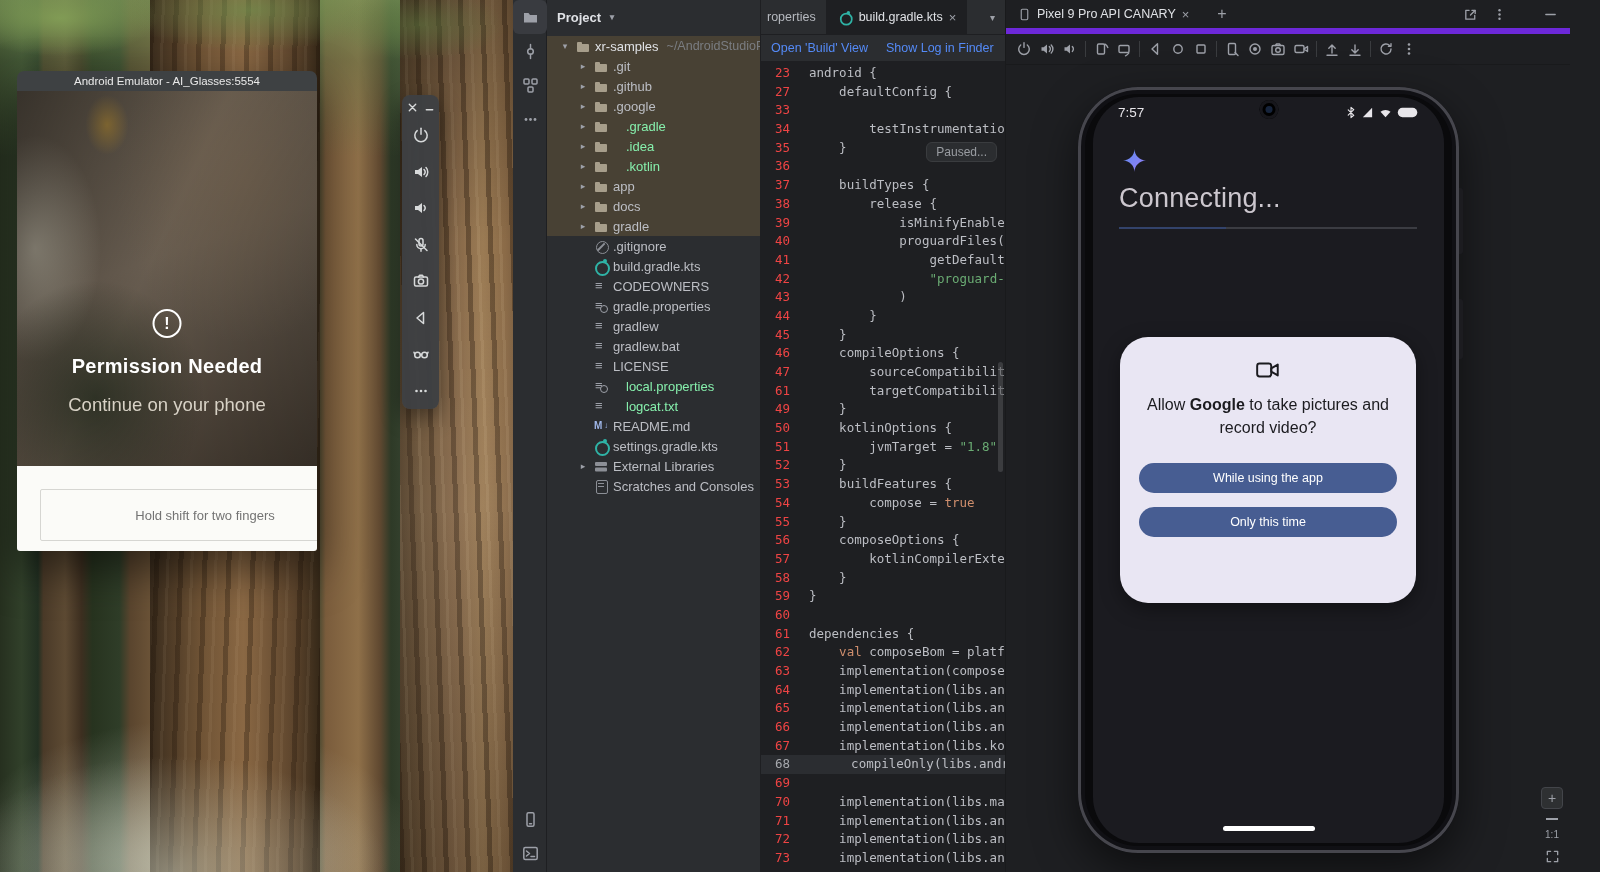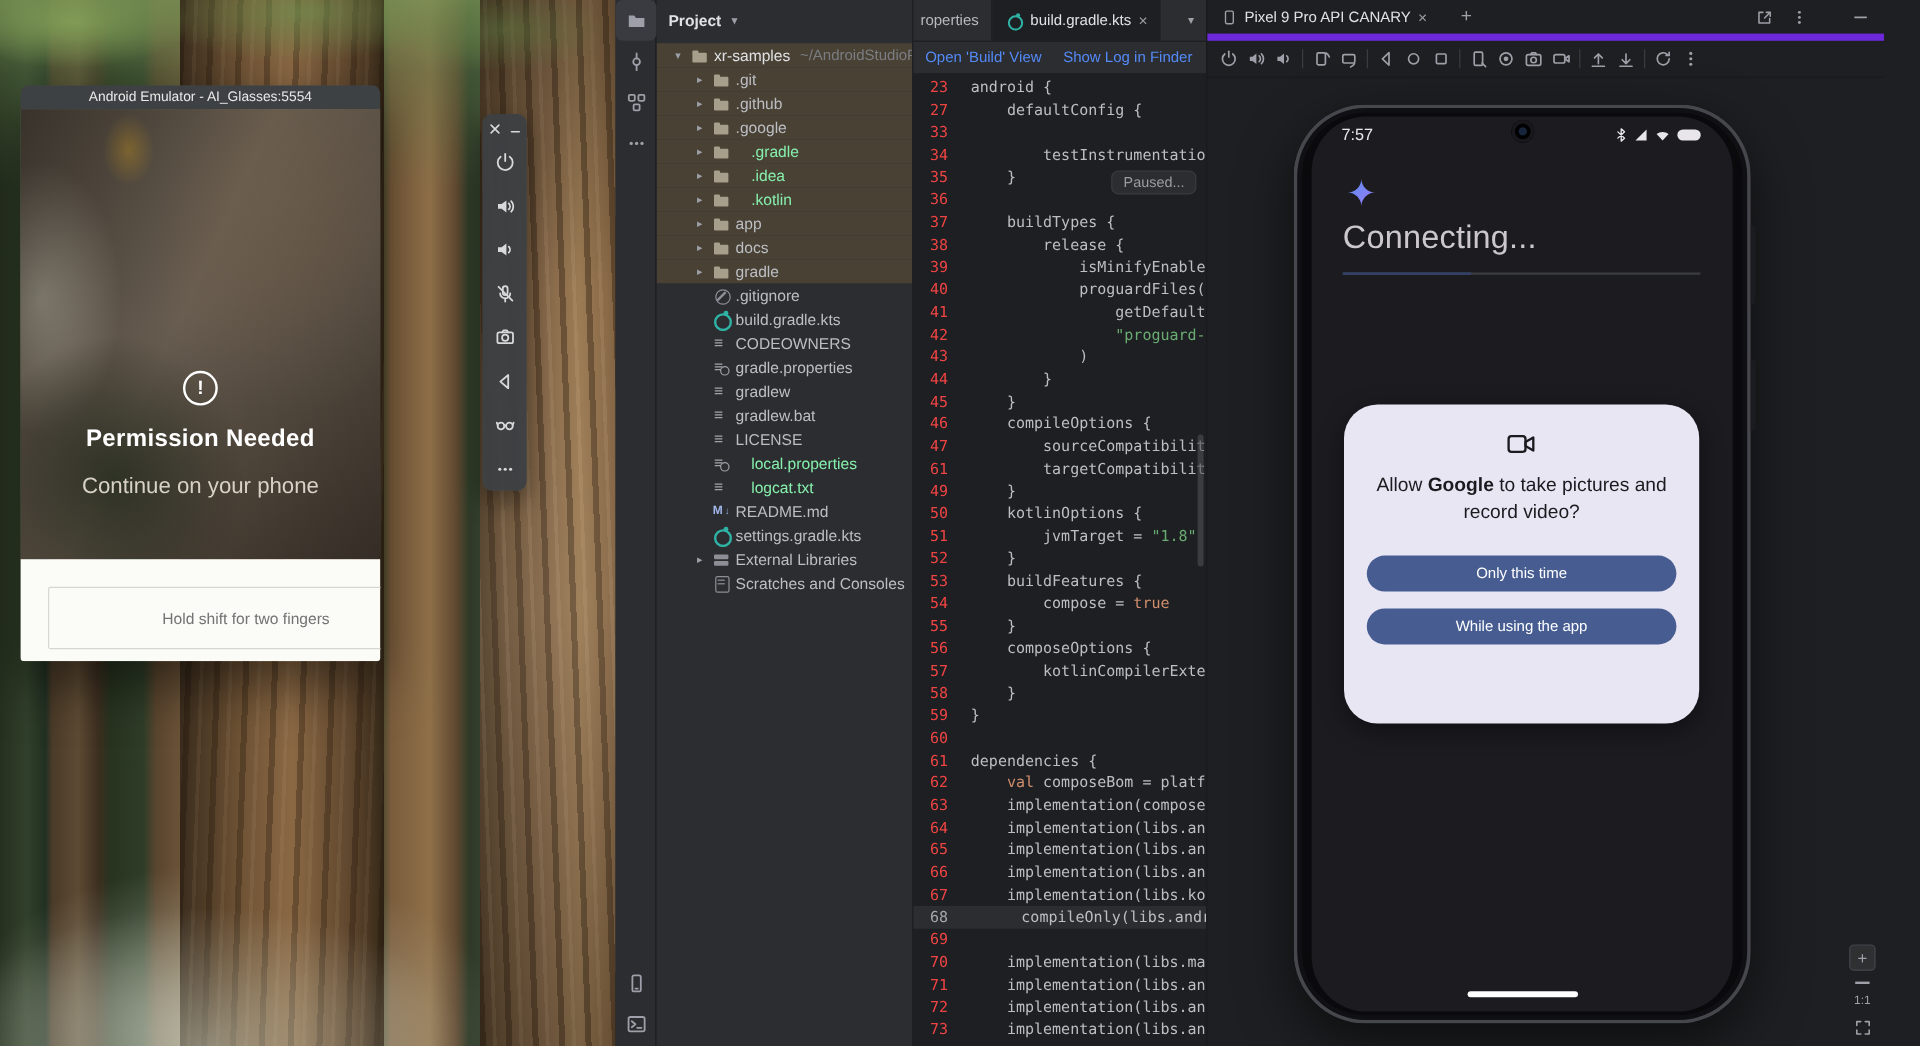--- a/index.html
+++ b/index.html
@@ -789,22 +789,22 @@
 
           <div class="dlg">
             <svg width="26" height="26" viewBox="0 0 24 24">
                 <rect x="2" y="6" width="13" height="12" rx="2.2" stroke="#1b1b1f" stroke-width="1.8" fill="none"></rect>
                 <path d="M15 10.5 21 7v10l-6-3.5z" stroke="#1b1b1f" stroke-width="1.8" fill="none" stroke-linejoin="round"></path>
               </svg>
             <div class="dlg-msg">
               <span>Allow </span><b>Google</b><span> to take pictures and record video?</span>
             </div>
             <div class="dlg-buttons">
-              <div class="pbtn">Only this time</div>
-                <div class="pbtn">While using the app</div>
+              <div class="pbtn">While using the app</div>
+                <div class="pbtn">Only this time</div>
             </div>
           </div>
 
           <div class="homebar"></div>
         </div>
       </div>
 
       <div class="zoomctl">
         <div class="zbox">+</div>
         <div class="zline"></div>

